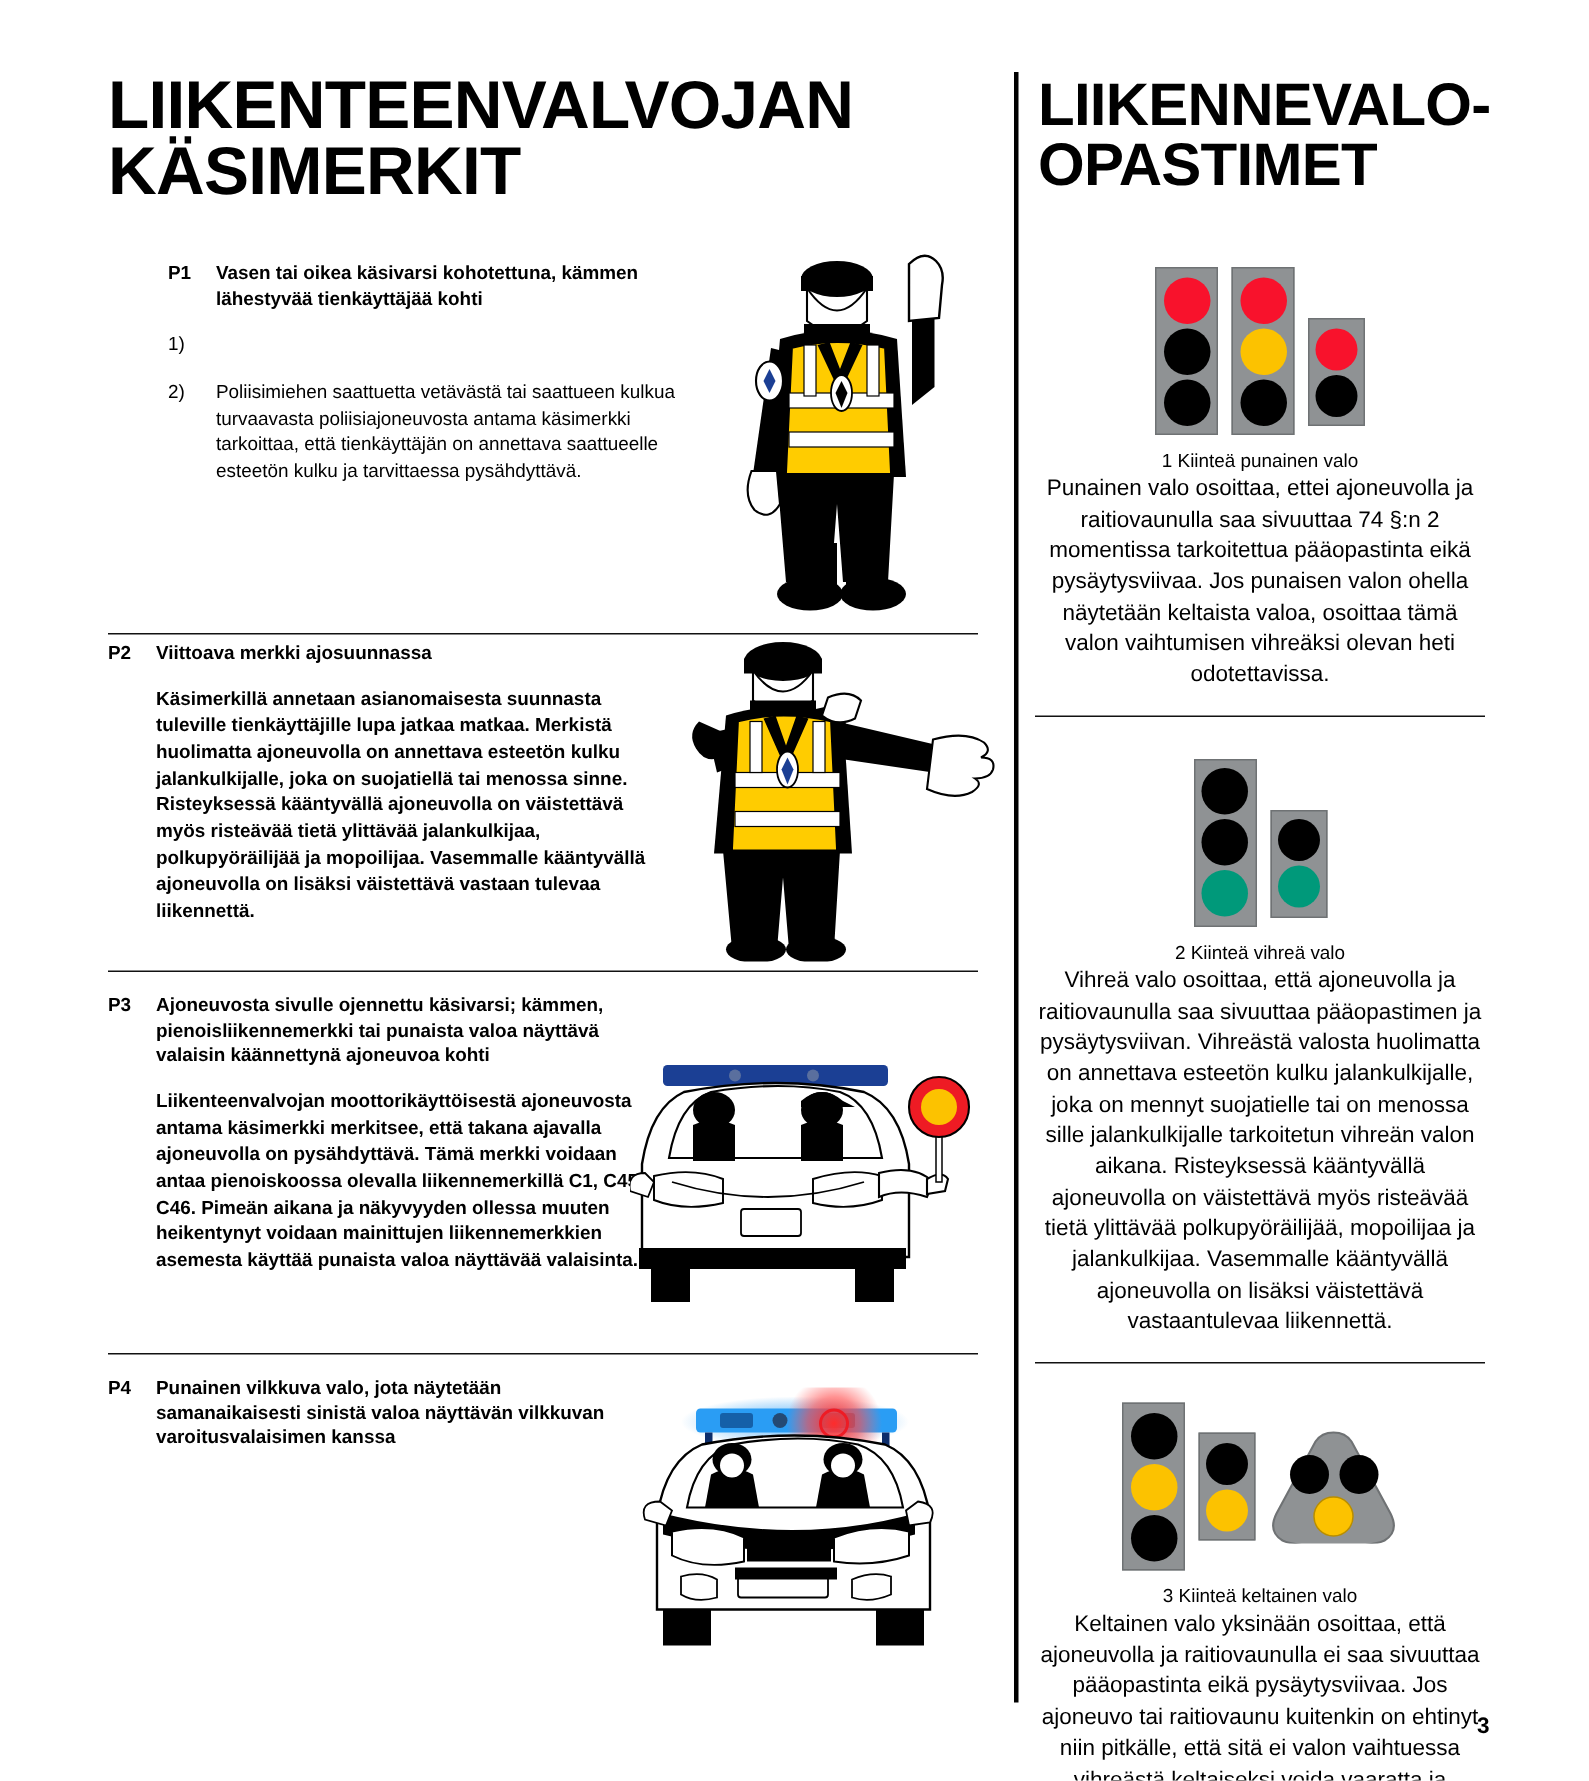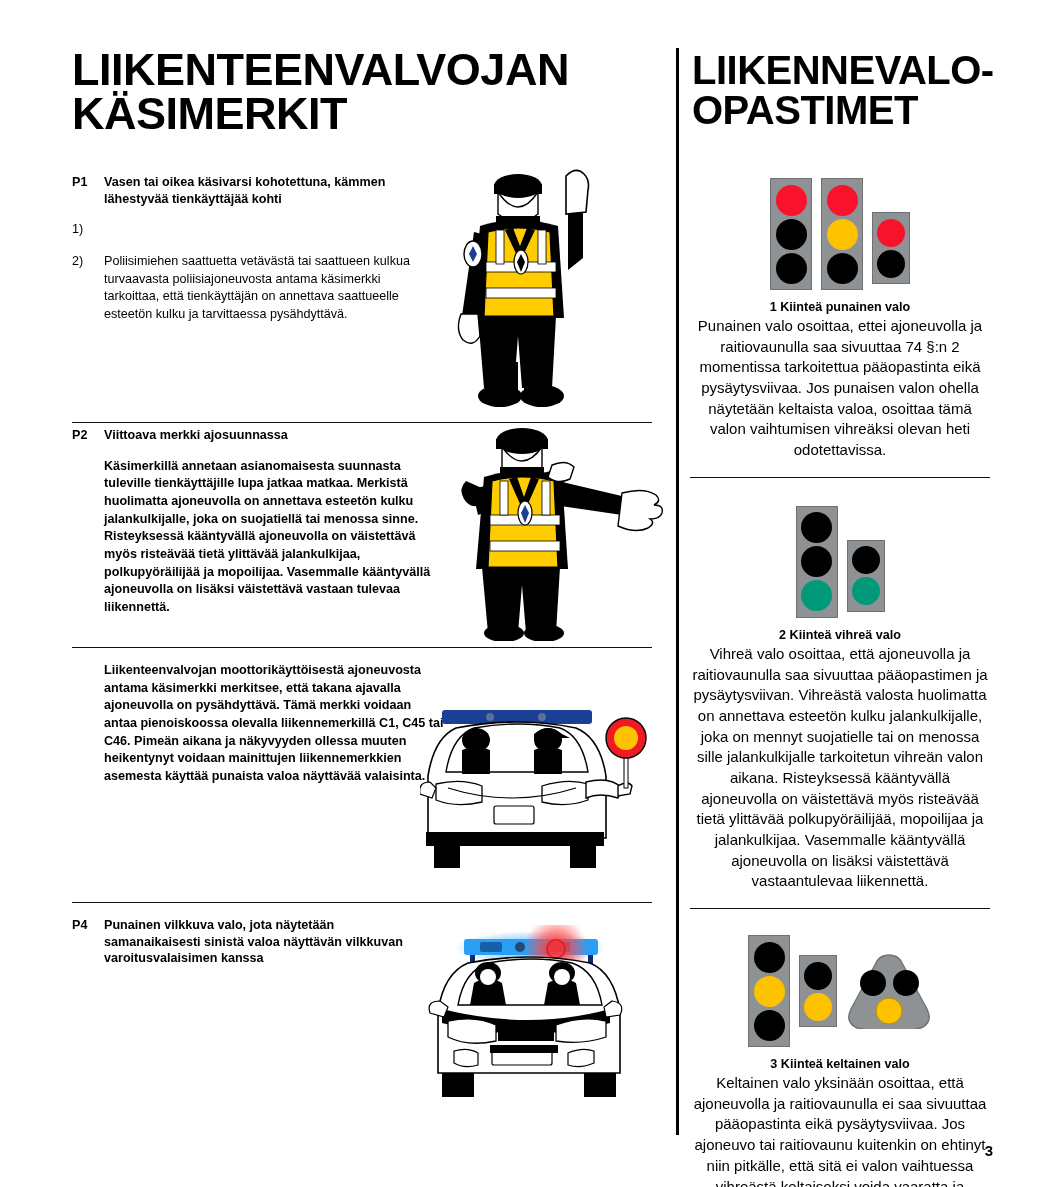--- a/index.html
+++ b/index.html
@@ -34,21 +34,21 @@
   .sec-head{display:flex;gap:10px;font-weight:bold;font-size:12.6px;line-height:1.32;}
   .sec-code{flex:0 0 22px;}
   .sec-title{flex:1;max-width:330px;}
   .numlist{margin:0;padding:0;list-style:none;}
   .numitem{display:flex;gap:10px;font-size:12.6px;line-height:1.40;margin-top:14px;}
   .numitem .n{flex:0 0 22px;}
   .numitem .t{flex:1;max-width:330px;}
   .body-p{font-size:12.6px;line-height:1.40;margin:14px 0 0 32px;max-width:340px;font-weight:bold;}
 
   
-  .rs-head{font-size:12.6px;font-weight:bold;text-align:center;margin:10px 0 2px;}
+  .rs-head{font-size:12.6px;font-weight:normal;text-align:center;margin:10px 0 2px;}
   .rs-body{font-size:15px;line-height:1.38;text-align:center;margin:0;}
   .rs-hr{height:1px;background:#111;margin:16px 0 0;}
 
   
   .lightgroup{display:flex;justify-content:center;align-items:flex-start;gap:9px;}
   .tl{background:#8f9294;border:1px solid #6f7274;display:flex;flex-direction:column;
       align-items:center;justify-content:space-around;}
   .tl.big{width:40px;padding:4px 0;}
   .tl.small{width:36px;padding:4px 0;}
   .lamp{border-radius:50%;background:#000;}
@@ -74,21 +74,21 @@
 
   <div class="vdivider"></div>
 
   <div class="col-left">
 
     <h1 class="main-title">
       <span>LIIKENTEENVALVOJAN</span><br>
       <span>KÄSIMERKIT</span>
     </h1>
 
-    <div class="section" style="margin-top:38px;height:240px;">
+    <div class="section" style="margin-top:38px;height:240px;margin-left:40px;">
       <div class="sec-head">
         <span class="sec-code">P1</span>
         <span class="sec-title">Vasen tai oikea käsivarsi kohotettuna, kämmen lähestyvää tienkäyttäjää kohti</span>
       </div>
       <ul class="numlist">
         <li class="numitem">
           <span class="n">1)</span>
         </li>
         <li class="numitem">
           <span class="n">2)</span>
@@ -176,20 +176,24 @@
           <path d="M28 148 l78 0 l-4 66 l-30 0 l-4 -48 l-4 48 l-30 0 z" fill="#000"></path>
           <ellipse cx="50" cy="214" rx="20" ry="9" fill="#000"></ellipse>
           <ellipse cx="90" cy="214" rx="20" ry="9" fill="#000"></ellipse>
         </svg>
       </div>
     </div>
 
     <div class="hr" style="margin-top:8px;"></div>
 
     <div class="section" style="margin-top:14px;height:232px;">
+      <div class="sec-head">
+        <span class="sec-code">P3</span>
+        <span class="sec-title">Ajoneuvosta sivulle ojennettu käsivarsi; kämmen, pienoisliikennemerkki tai punaista valoa näyttävä valaisin käännettynä ajoneuvoa kohti</span>
+      </div>
       <p class="body-p">Liikenteenvalvojan moottorikäyttöisestä ajoneuvosta antama käsimerkki merkitsee, että takana ajavalla ajoneuvolla on pysähdyttävä. Tämä merkki voidaan antaa pienoiskoossa olevalla liikennemerkillä C1, C45 tai C46. Pimeän aikana ja näkyvyyden ollessa muuten heikentynyt voidaan mainittujen liikennemerkkien asemesta käyttää punaista valoa näyttävää valaisinta.</p>
 
       <div class="fig" style="left:348px;top:48px;">
         <svg width="240" height="162" viewBox="0 0 240 162">
 
           <rect x="22" y="0" width="150" height="14" rx="3" fill="#1b3f94"></rect>
           <circle cx="70" cy="7" r="4" fill="#5a6f9e"></circle>
           <circle cx="122" cy="7" r="4" fill="#5a6f9e"></circle>
 
           <path d="M8 66 q6 -38 28 -48 q62 -12 120 0 q24 10 30 48 l0 62 l-178 0 z" fill="#fff" stroke="#000" stroke-width="1.6"></path>

